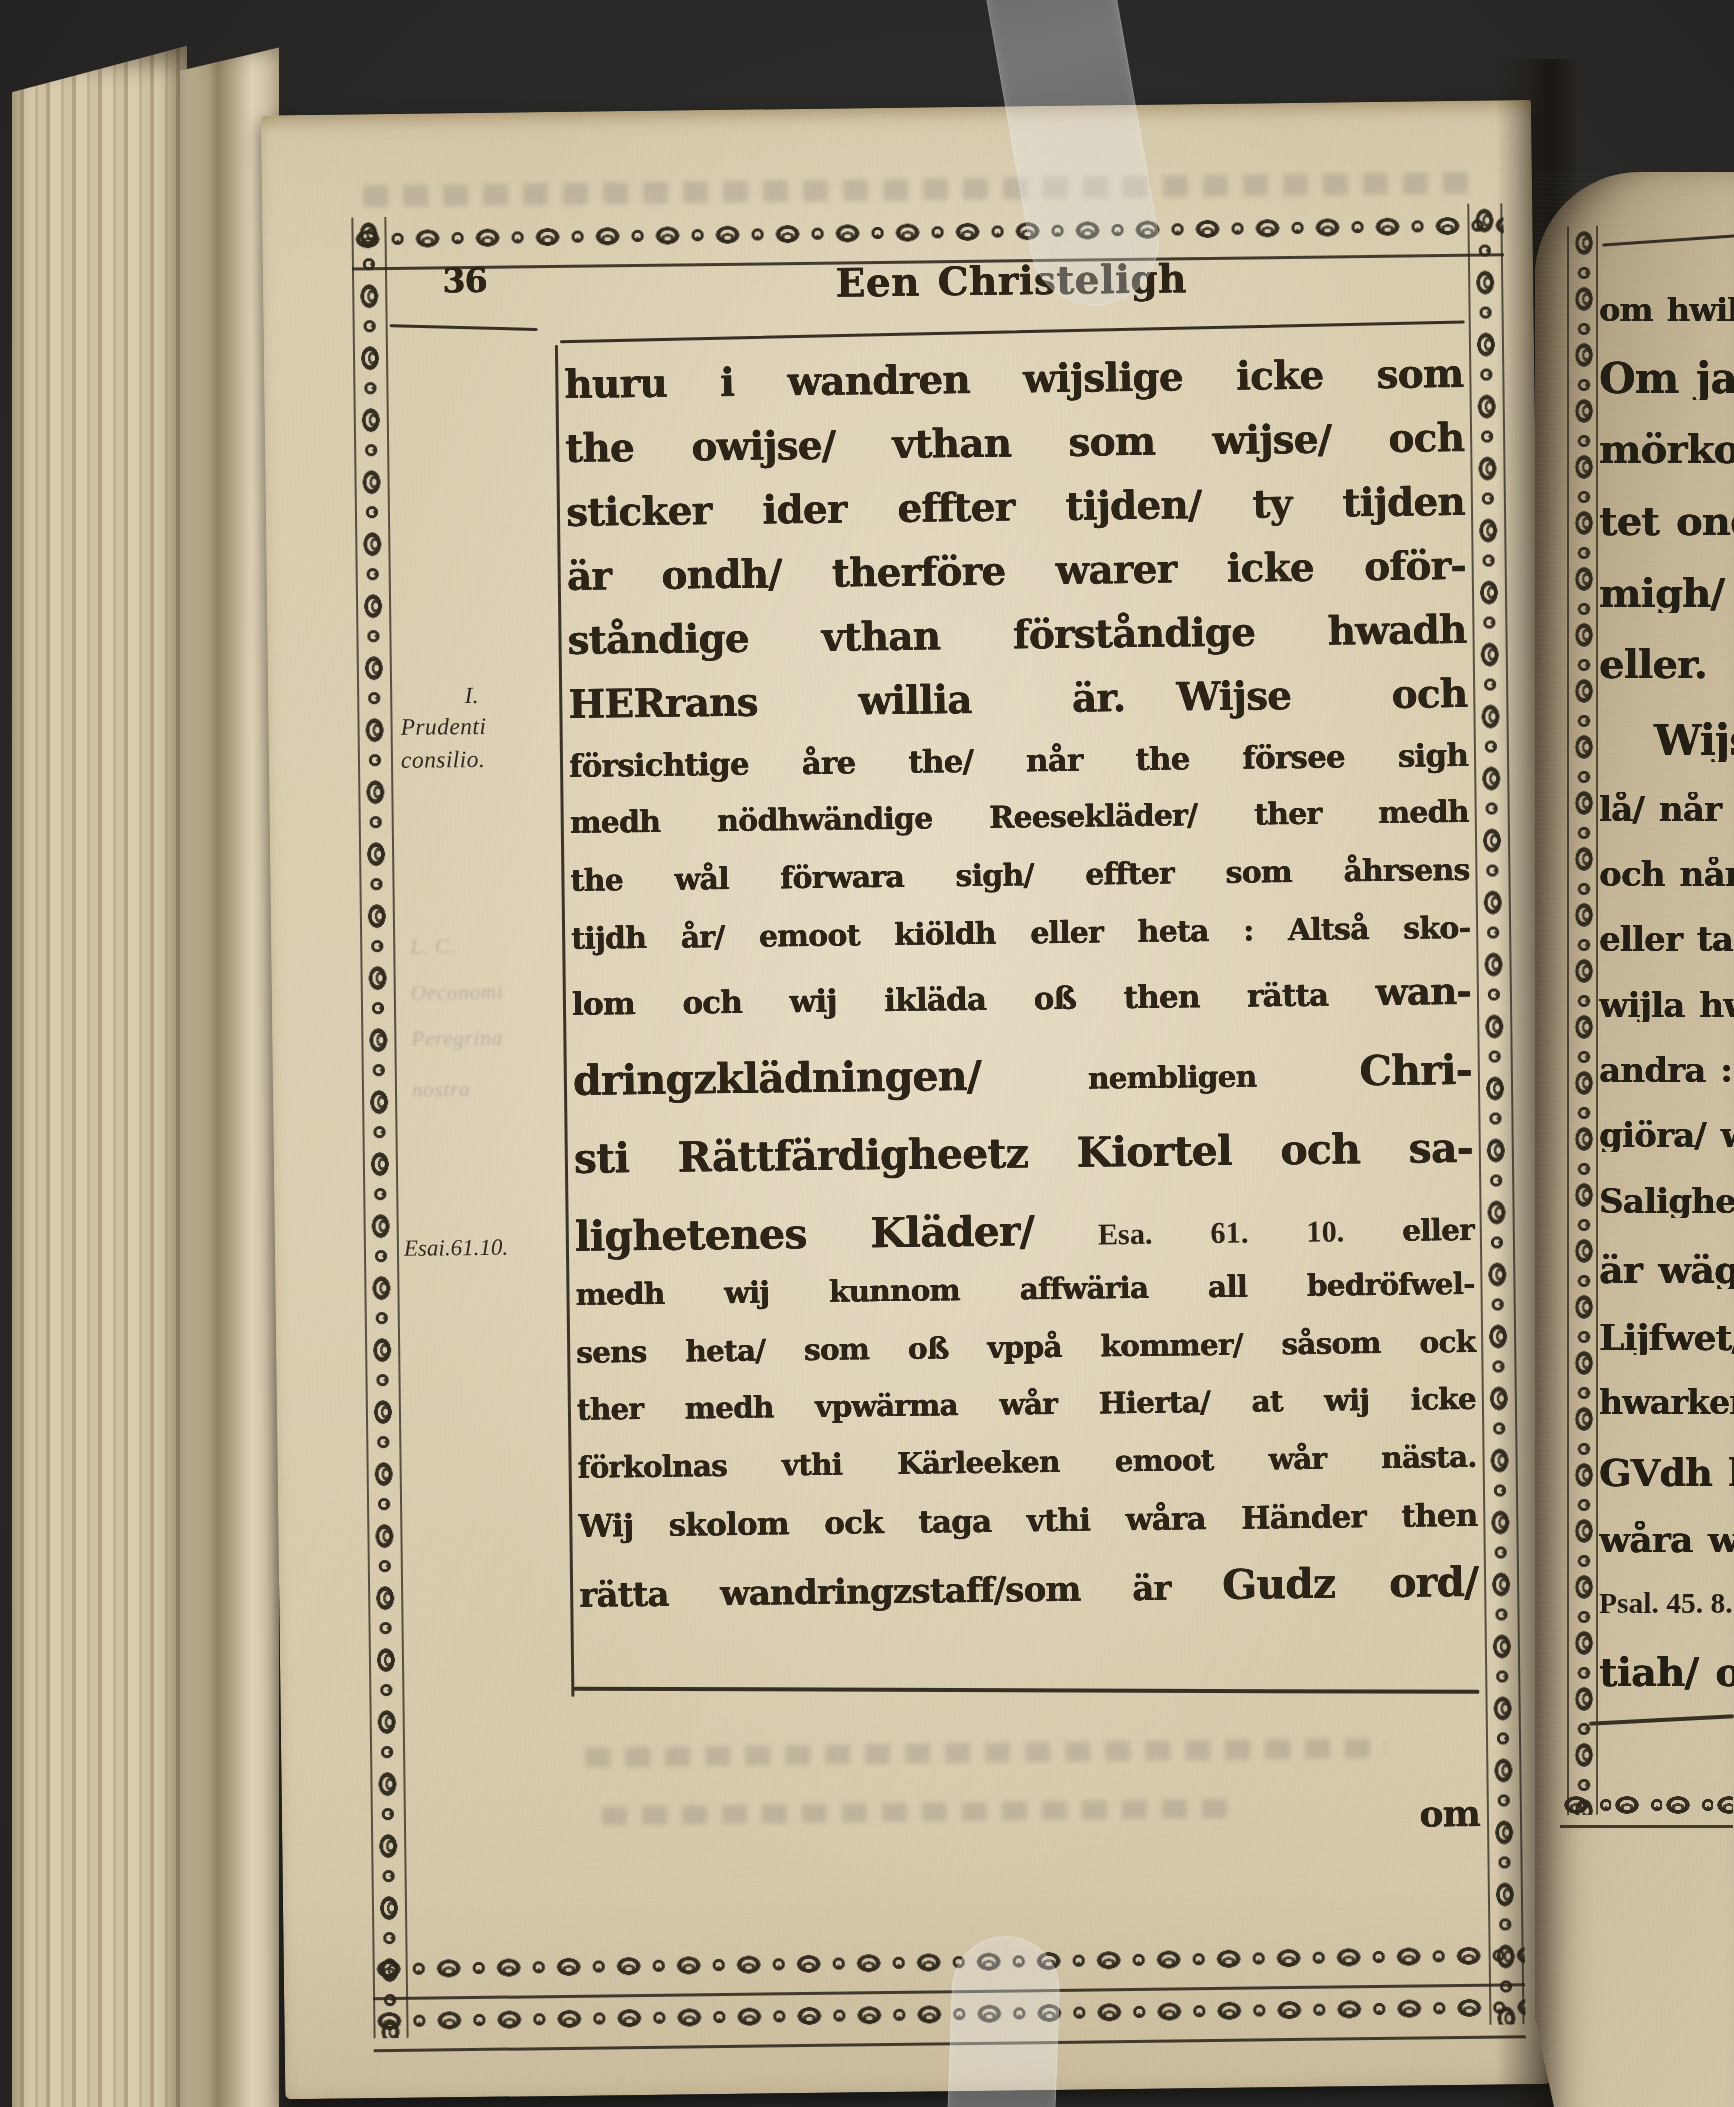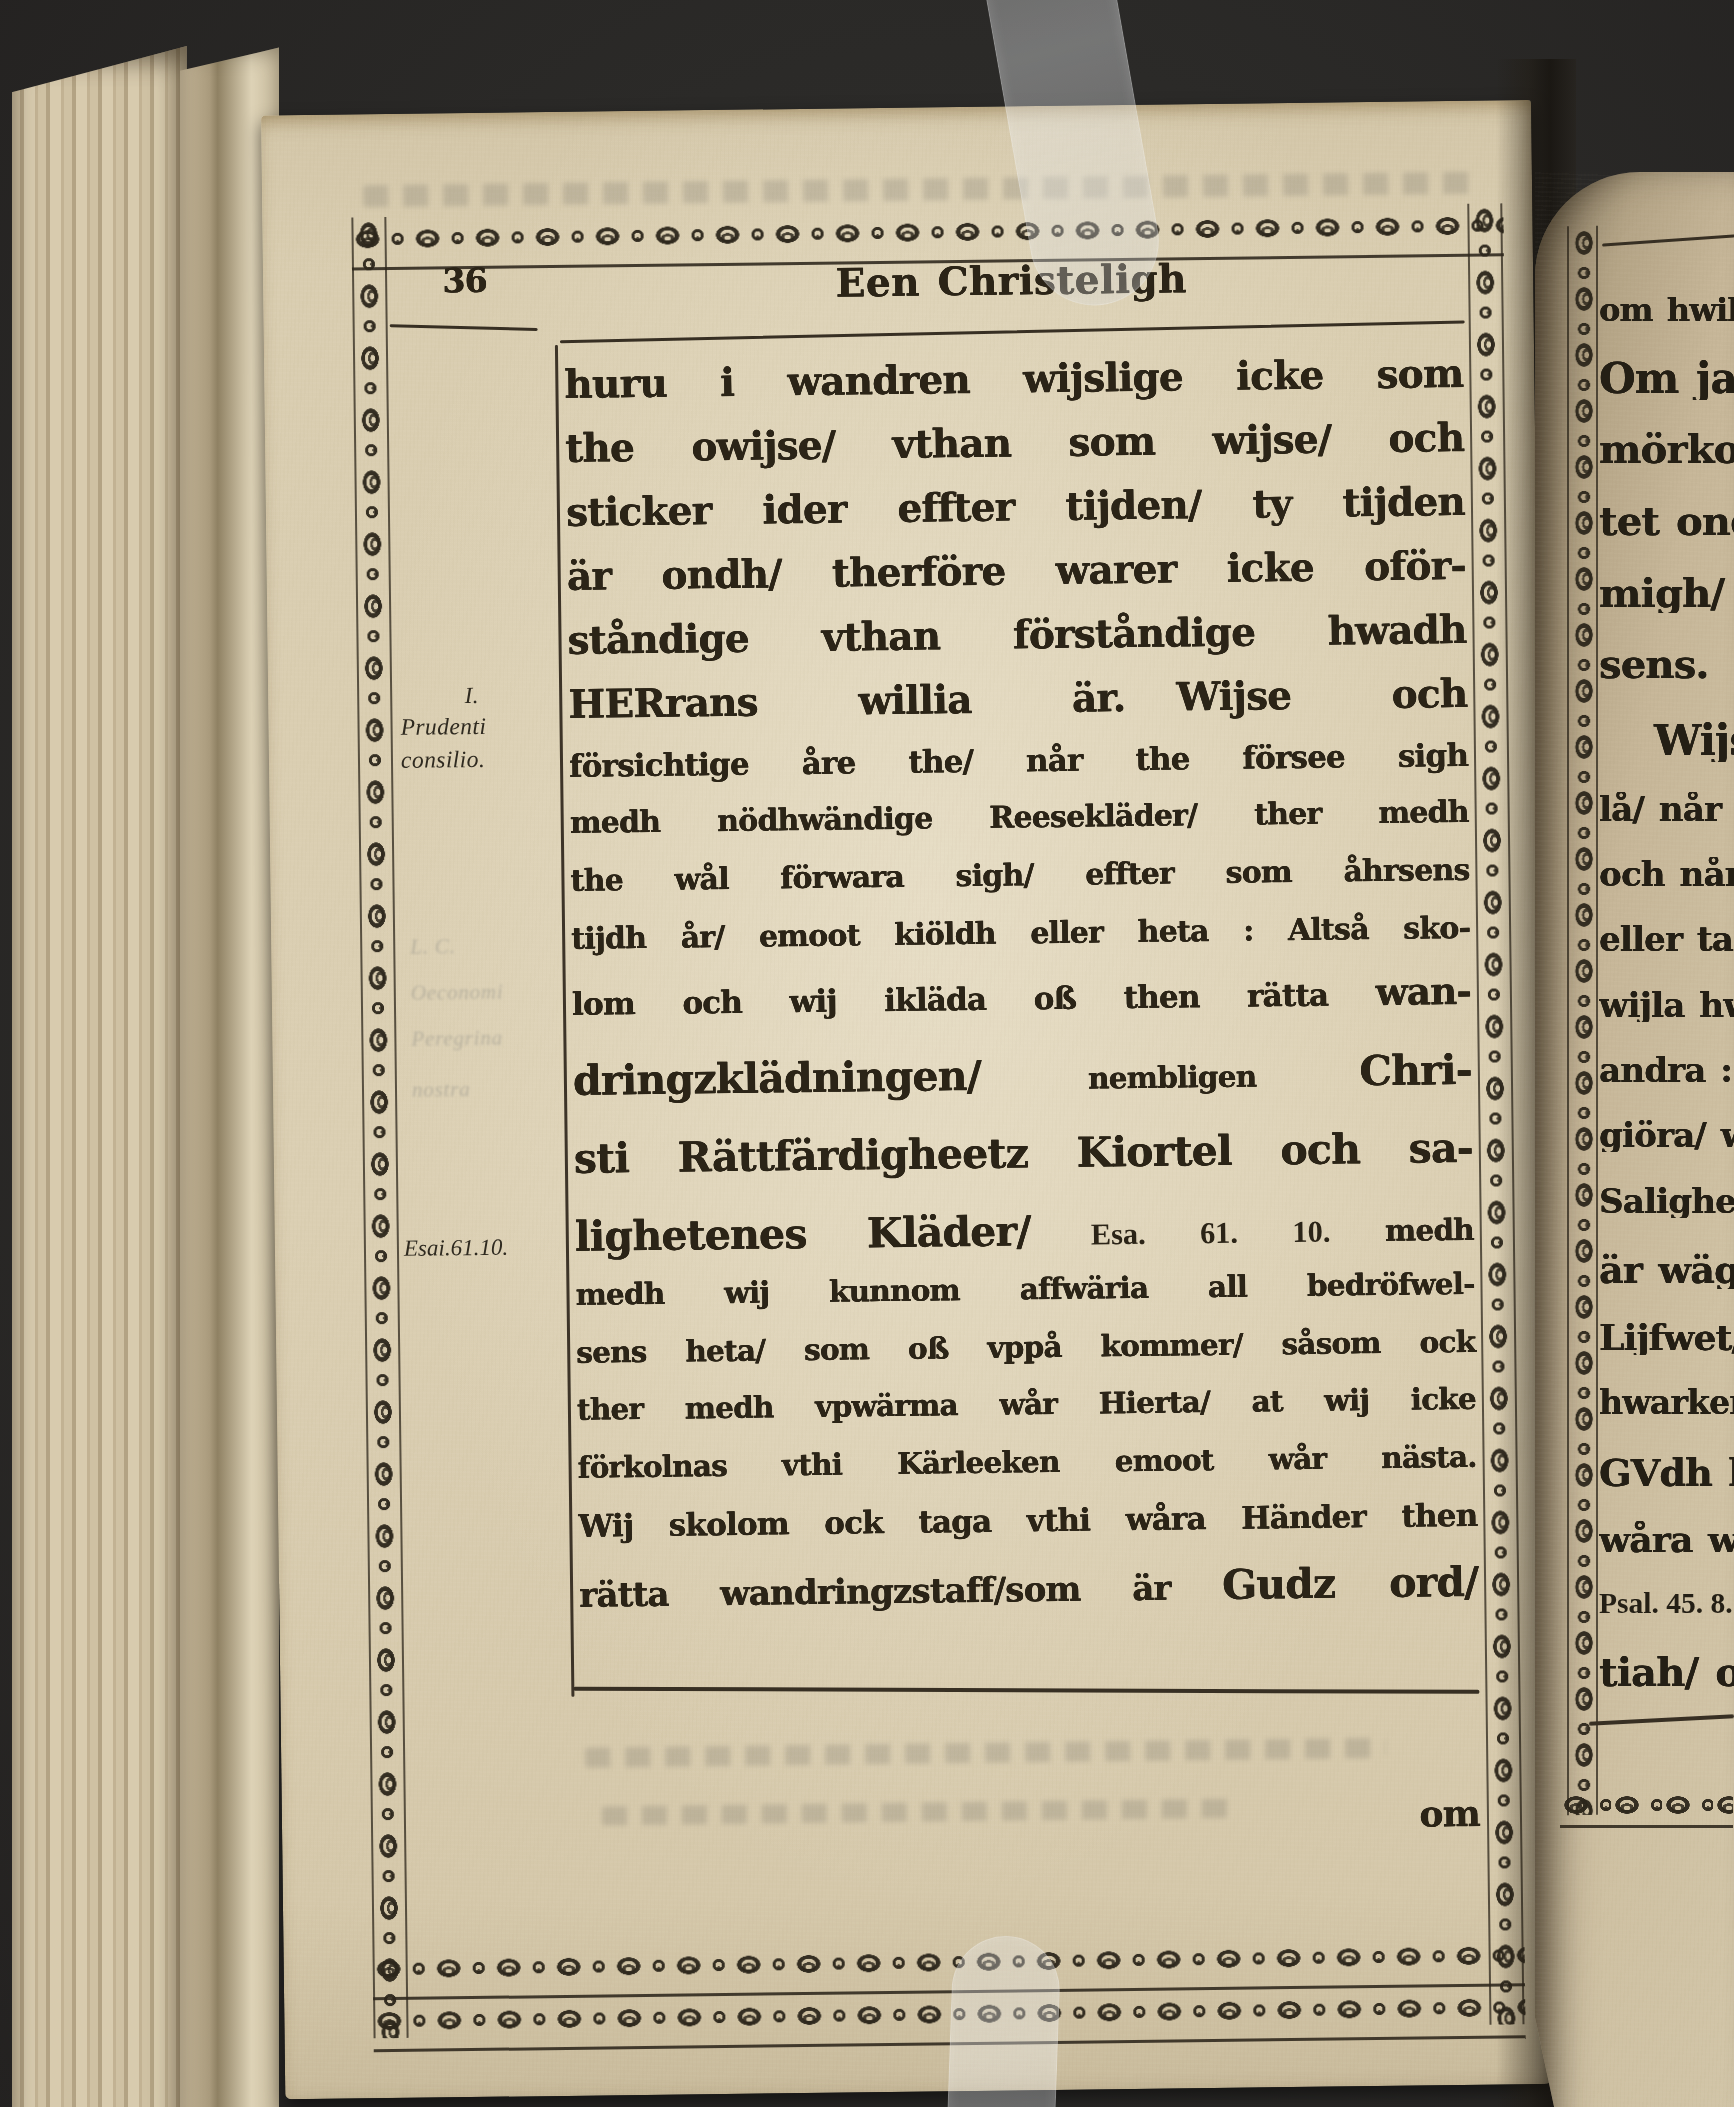--- a/index.html
+++ b/index.html
@@ -121,21 +121,21 @@
         <div class="bl bline" style="top: 445px; font-size: 39px;"><span>är ondh/ therföre warer icke oför-</span></div>
         <div class="bl bline" style="top: 509px; font-size: 39px;"><span>ståndige vthan förståndige hwadh</span></div>
         <div class="bl bline" style="top: 573px; font-size: 39px;"><span>HERrans willia är.</span><span class="seg-gap"> </span><span>Wijse och</span></div>
         <div class="bl bline" style="top: 639px; font-size: 31px;"><span>försichtige åre the/ når the försee sigh</span></div>
         <div class="bl bline" style="top: 696px; font-size: 30px;"><span>medh nödhwändige Reesekläder/ ther medh</span></div>
         <div class="bl bline" style="top: 754px; font-size: 30px;"><span>the wål förwara sigh/ effter som åhrsens</span></div>
         <div class="bl bline" style="top: 812px; font-size: 30px;"><span>tijdh år/ emoot kiöldh eller heta : Altså sko-</span></div>
         <div class="bl bline" style="top: 872px; font-size: 31px;"><span>lom och wij ikläda oß then rätta </span><span class="seg-large">wan-</span></div>
         <div class="bl bline" style="top: 949px; font-size: 41px;"><span>dringzklädningen/ </span><span class="seg-small">nembligen </span><span>Chri-</span></div>
         <div class="bl bline" style="top: 1027px; font-size: 41px;"><span>sti Rättfärdigheetz Kiortel och sa-</span></div>
-        <div class="bl bline" style="top: 1105px; font-size: 41px;"><span>lighetenes Kläder/ </span><span class="seg-roman">Esa. 61. 10. </span><span class="seg-small">medh</span></div>
+        <div class="bl bline" style="top: 1105px; font-size: 41px;"><span>lighetenes Kläder/ </span><span class="seg-roman">Esa. 61. 10. </span><span class="seg-small">eller</span></div>
         <div class="bl bline" style="top: 1168px; font-size: 29.5px;"><span>medh wij kunnom affwäria all bedröfwel-</span></div>
         <div class="bl bline" style="top: 1226px; font-size: 29.5px;"><span>sens heta/ som oß vppå kommer/ såsom ock</span></div>
         <div class="bl bline" style="top: 1283px; font-size: 29.5px;"><span>ther medh vpwärma wår Hierta/ at wij icke</span></div>
         <div class="bl bline" style="top: 1341px; font-size: 29.5px;"><span>förkolnas vthi Kärleeken emoot wår nästa.</span></div>
         <div class="bl bline" style="top: 1399px; font-size: 31px;"><span>Wij skolom ock taga vthi wåra Händer then</span></div>
         <div class="bl bline" style="top: 1461px; font-size: 34px;"><span>rätta wandringzstaff/som är </span><span class="seg-large">Gudz ord/</span></div>
       </div>
 
     <div class="rule" style="left:293px;top:1582px;width:906px;height:3.8px;transform:rotate(.9deg)"></div>
     <div class="smudge" style="left:304px;top:1636px;width:801px;height:20px"></div>
@@ -148,21 +148,21 @@
   <div class="right-page">
     <div class="grain"></div>
     <div class="chain-v" style="left:32px;top:54px;height:1589px;transform:skewY(-1deg);background-size:27px 56px;width:27px"></div>
     <div class="rule" style="left:67px;top:67px;width:133px;height:3.4px;transform:rotate(-4deg)"></div>
     <div class="right-text" id="right-lines">
         <div class="rline bl" style="top: 122px; font-size: 32px;">om hwilken K</div>
         <div class="rline bl" style="top: 186px; font-size: 42px;">Om jagh</div>
         <div class="rline bl" style="top: 257px; font-size: 40px;">mörkom T</div>
         <div class="rline bl" style="top: 329px; font-size: 40px;">tet ondt / t</div>
         <div class="rline bl" style="top: 401px; font-size: 40px;">migh/ tin</div>
-        <div class="rline bl" style="top: 472px; font-size: 40px;">sens.</div>
+        <div class="rline bl" style="top: 472px; font-size: 40px;">eller.</div>
         <div class="rline bl" style="top: 548px; font-size: 42px; padding-left: 55px;">Wijse</div>
         <div class="rline bl" style="top: 620px; font-size: 34px;">lå/ når the w</div>
         <div class="rline bl" style="top: 685px; font-size: 34px;">och når the tw</div>
         <div class="rline bl" style="top: 750px; font-size: 34px;">eller taga sigh</div>
         <div class="rline bl" style="top: 816px; font-size: 34px;">wijla hwarke</div>
         <div class="rline bl" style="top: 881px; font-size: 34px;">andra :  Alts</div>
         <div class="rline bl" style="top: 946px; font-size: 34px;">giöra/ wand</div>
         <div class="rline bl" style="top: 1012px; font-size: 34px;">Saligheeten/</div>
         <div class="rline bl" style="top: 1079px; font-size: 38px;">är wägen/</div>
         <div class="rline bl" style="top: 1147px; font-size: 36px;">Lijfwet/ Joh</div>

